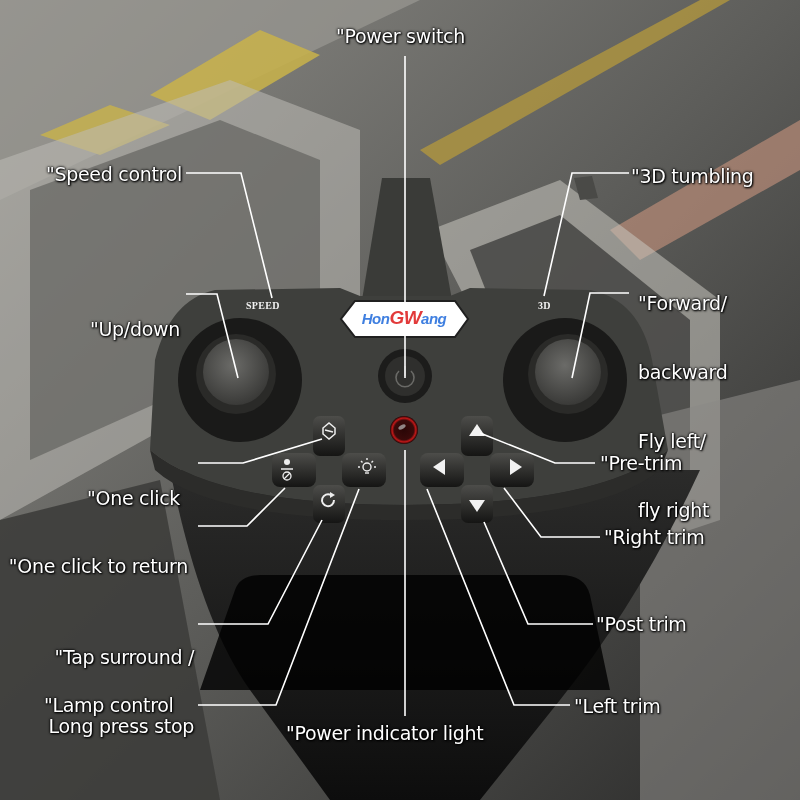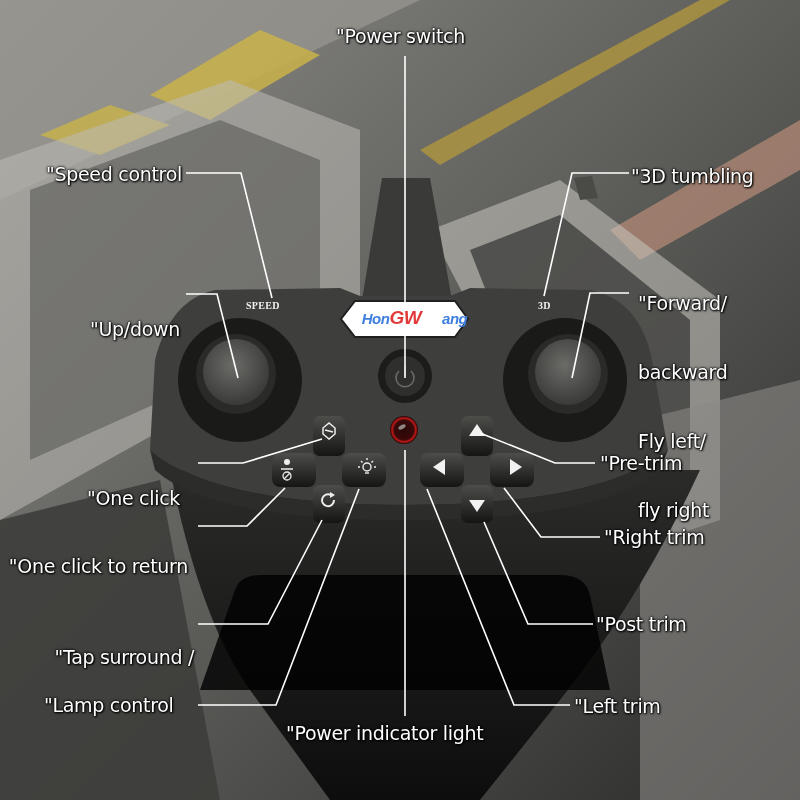--- a/index.html
+++ b/index.html
@@ -1,21 +1,21 @@
 <!DOCTYPE html>
 <html><head>
 <meta charset="utf-8">
 <style>
   html,body{margin:0;padding:0;}
   body{width:800px;height:800px;overflow:hidden;position:relative;background:#6b6b68;font-family:"Liberation Sans","DejaVu Sans",sans-serif;}
   #stage{position:absolute;left:0;top:0;width:800px;height:800px;}
   .lbl{position:absolute;color:#fff;font-family:"DejaVu Sans","Liberation Sans",sans-serif;font-size:19px;line-height:23px;text-shadow:0 0 2px #000,0 0 3px #000,1px 1px 2px #000;white-space:pre;letter-spacing:-0.3px;}
   .lbl.r{text-align:right;}
   .brand{position:absolute;left:358px;top:303px;width:92px;height:30px;display:flex;align-items:center;justify-content:center;font-family:"Liberation Sans",sans-serif;font-style:italic;font-weight:bold;font-size:15px;letter-spacing:-0.5px;}
-  .brand .b{color:#3f7fe0;margin-left:21px;}
+  .brand .b{color:#3f7fe0;}
   .brand .rd{color:#e23a3a;font-size:19px;}
   .mark{position:absolute;color:#f2f2f2;font-family:Liberation Serif, serif;font-weight:bold;font-size:10px;letter-spacing:0.3px;}
 </style>
 </head>
 <body>
 
 <div id="stage">
 <svg width="800" height="800" viewBox="0 0 800 800" style="position:absolute;left:0;top:0">
   <defs>
     <linearGradient id="bg" x1="0" y1="0" x2="1" y2="1">
@@ -201,20 +201,21 @@
 <div class="lbl r" style="right:620px;top:441px;">
   <div>"One click</div>
 </div>
 
 <div class="lbl r" style="right:612px;top:509px;">
   <div>"One click to return</div>
 </div>
 
 <div class="lbl r" style="right:606px;top:600px;">
   <div>"Tap surround /</div>
+  <div>Long press stop</div>
 </div>
 
 <div class="lbl" style="left:44px;top:694px;">"Lamp control</div>
 
 <div class="lbl" style="left:286px;top:722px;">"Power indicator light</div>
 
 <div class="lbl" style="left:600px;top:452px;">"Pre-trim</div>
 <div class="lbl" style="left:604px;top:526px;">"Right trim</div>
 <div class="lbl" style="left:596px;top:613px;">"Post trim</div>
 <div class="lbl" style="left:574px;top:695px;">"Left trim</div>

